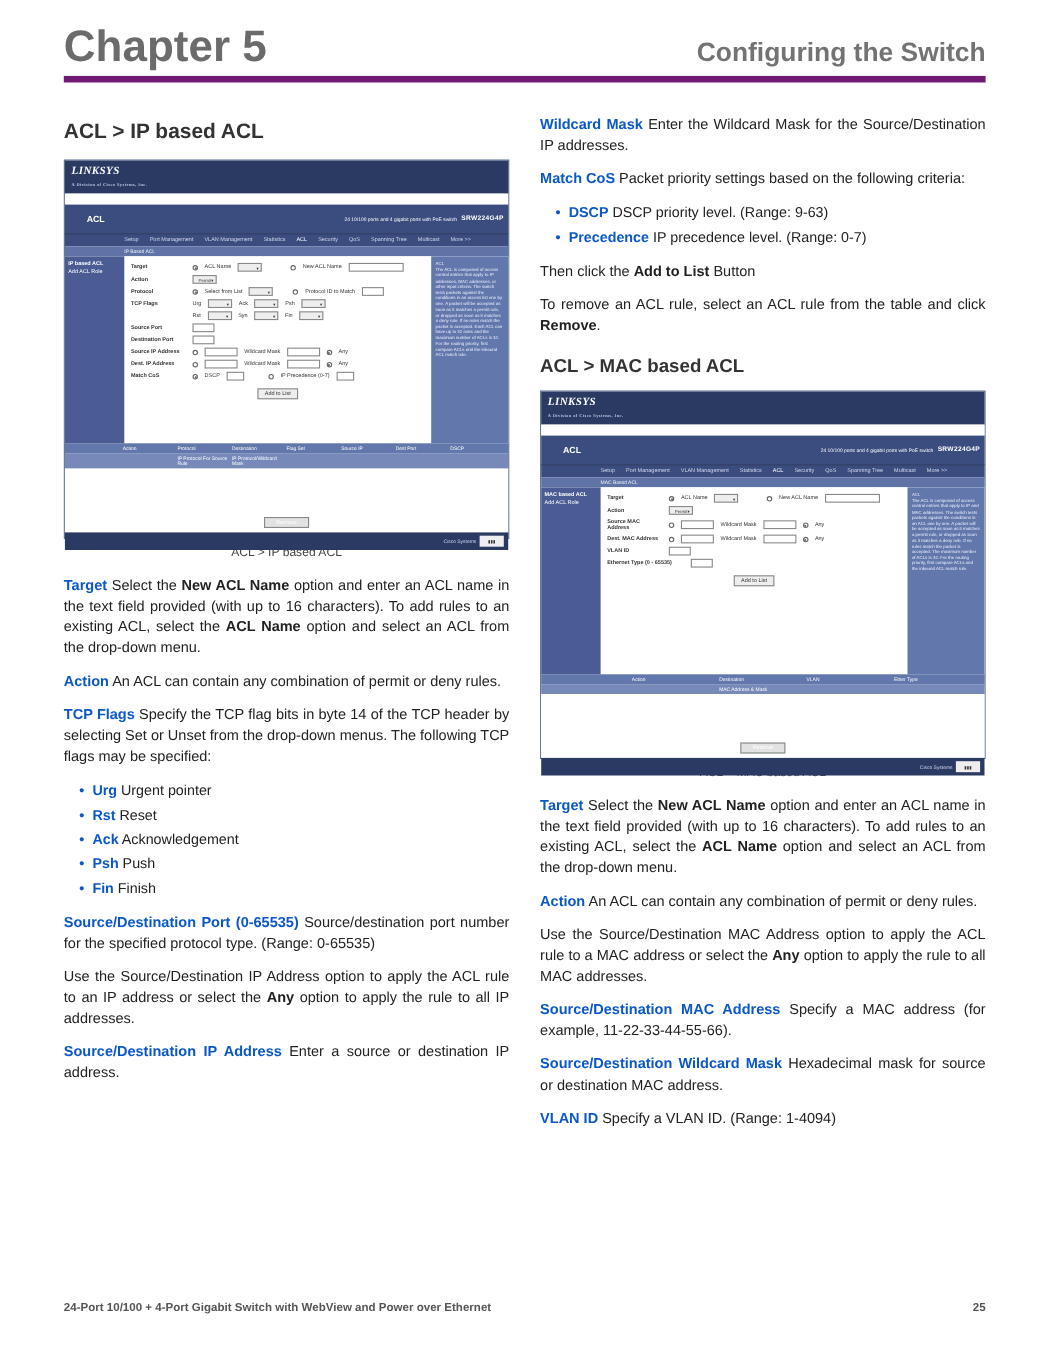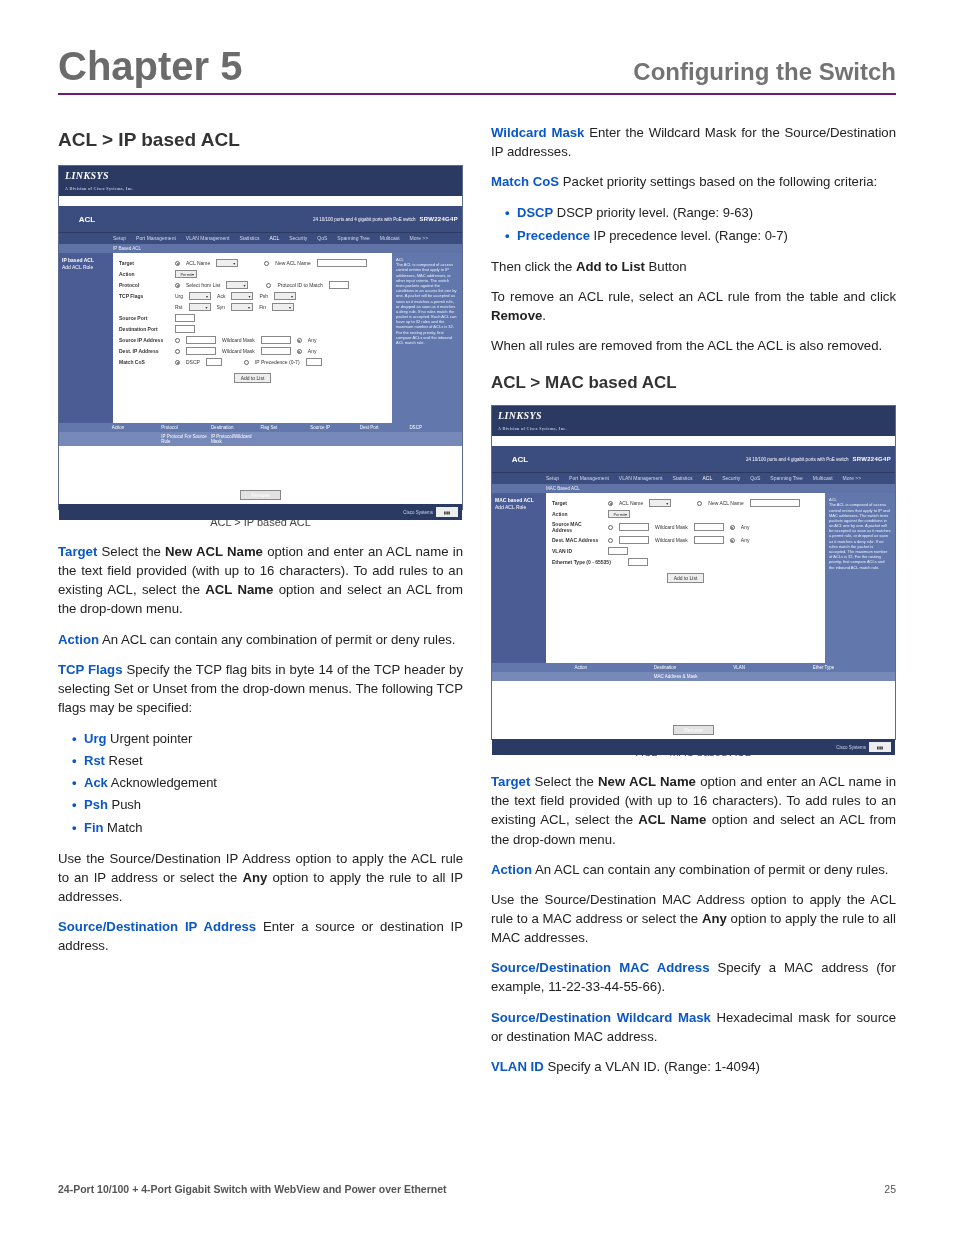--- a/index.html
+++ b/index.html
@@ -15,24 +15,23 @@
     width: 100%;
     height: 100%;
     padding: 20px 58px 40px 58px;
     display: flex;
     flex-direction: column;
   }
   .header-bar {
     display: flex;
     justify-content: space-between;
     align-items: baseline;
-    border-bottom: 2px solid #701a75;
+    border-bottom: 6px solid #701a75;
     padding-bottom: 4px;
     margin-bottom: 28px;
-    margin-top: 24px;
   }
   .chapter-title {
     font-size: 40px;
     font-weight: bold;
     color: #6b6b6b;
   }
   .header-right {
     font-size: 24px;
     font-weight: bold;
     color: #737373;
@@ -98,21 +97,21 @@
     display: flex;
     justify-content: space-between;
     align-items: baseline;
     font-size: 10.5px;
     color: #555;
     border-top: 0;
     margin-top: auto;
     padding-top: 12px;
   }
   .footer-left { font-weight: bold; }
-  .footer-right { font-weight: normal; }
+  .footer-right { font-weight: bold; }
 
   
   .mock-ui {
     border: 1px solid #5a6b8f;
     background: #fff;
     margin-bottom: 2px;
     position: relative;
     font-size: 5px;
     color: #fff;
   }
@@ -373,22 +372,25 @@
         <span class="term">Action</span><span>  An ACL can contain any combination of permit or deny rules.</span>
       </p>
       <p>
         <span class="term">TCP Flags</span><span>  Specify the TCP flag bits in byte 14 of the TCP header by selecting Set or Unset from the drop-down menus.  The following TCP flags may be specified:</span>
       </p>
       <ul class="bullets">
         <li><span class="flag-name">Urg</span><span>  Urgent pointer</span></li>
         <li><span class="flag-name">Rst</span><span>  Reset</span></li>
         <li><span class="flag-name">Ack</span><span>  Acknowledgement</span></li>
         <li><span class="flag-name">Psh</span><span>  Push</span></li>
-        <li><span class="flag-name">Fin</span><span>  Match</span></li>
+        <li><span class="flag-name">Fin</span><span>  Finish</span></li>
       </ul>
+      <p>
+        <span class="term">Source/Destination Port (0-65535)</span><span>  Source/destination port number for the specified protocol type. (Range: 0-65535)</span>
+      </p>
       <p>
         <span>Use the Source/Destination IP Address option to apply the ACL rule to an IP address or select the </span><span class="bold">Any</span><span> option to apply the rule to all IP addresses.</span>
       </p>
       <p>
         <span class="term">Source/Destination IP Address</span><span> Enter a source or destination IP address.</span>
       </p>
     </div>
 
     <div class="col">
       <p>
@@ -400,21 +402,20 @@
       <ul class="bullets">
         <li><span class="flag-name">DSCP</span><span>  DSCP priority level. (Range: 9-63)</span></li>
         <li><span class="flag-name">Precedence</span><span>  IP precedence level. (Range: 0-7)</span></li>
       </ul>
       <p>
         <span>Then click the </span><span class="bold">Add to List</span><span> Button</span>
       </p>
       <p>
         <span>To remove an ACL rule, select an ACL rule from the table and click </span><span class="bold">Remove</span><span>.</span>
       </p>
-      <p>When all rules are removed from the ACL the ACL is also removed.</p>
 
       <div class="subsection-heading">ACL &gt; MAC based ACL</div>
 
       <div class="mock-ui mock-mac">
         <div class="brand">
           <span>LINKSYS</span><br>
           <span class="brand-sub">A Division of Cisco Systems, Inc.</span>
         </div>
         <div class="spacer"></div>
         <div class="titlebar">

